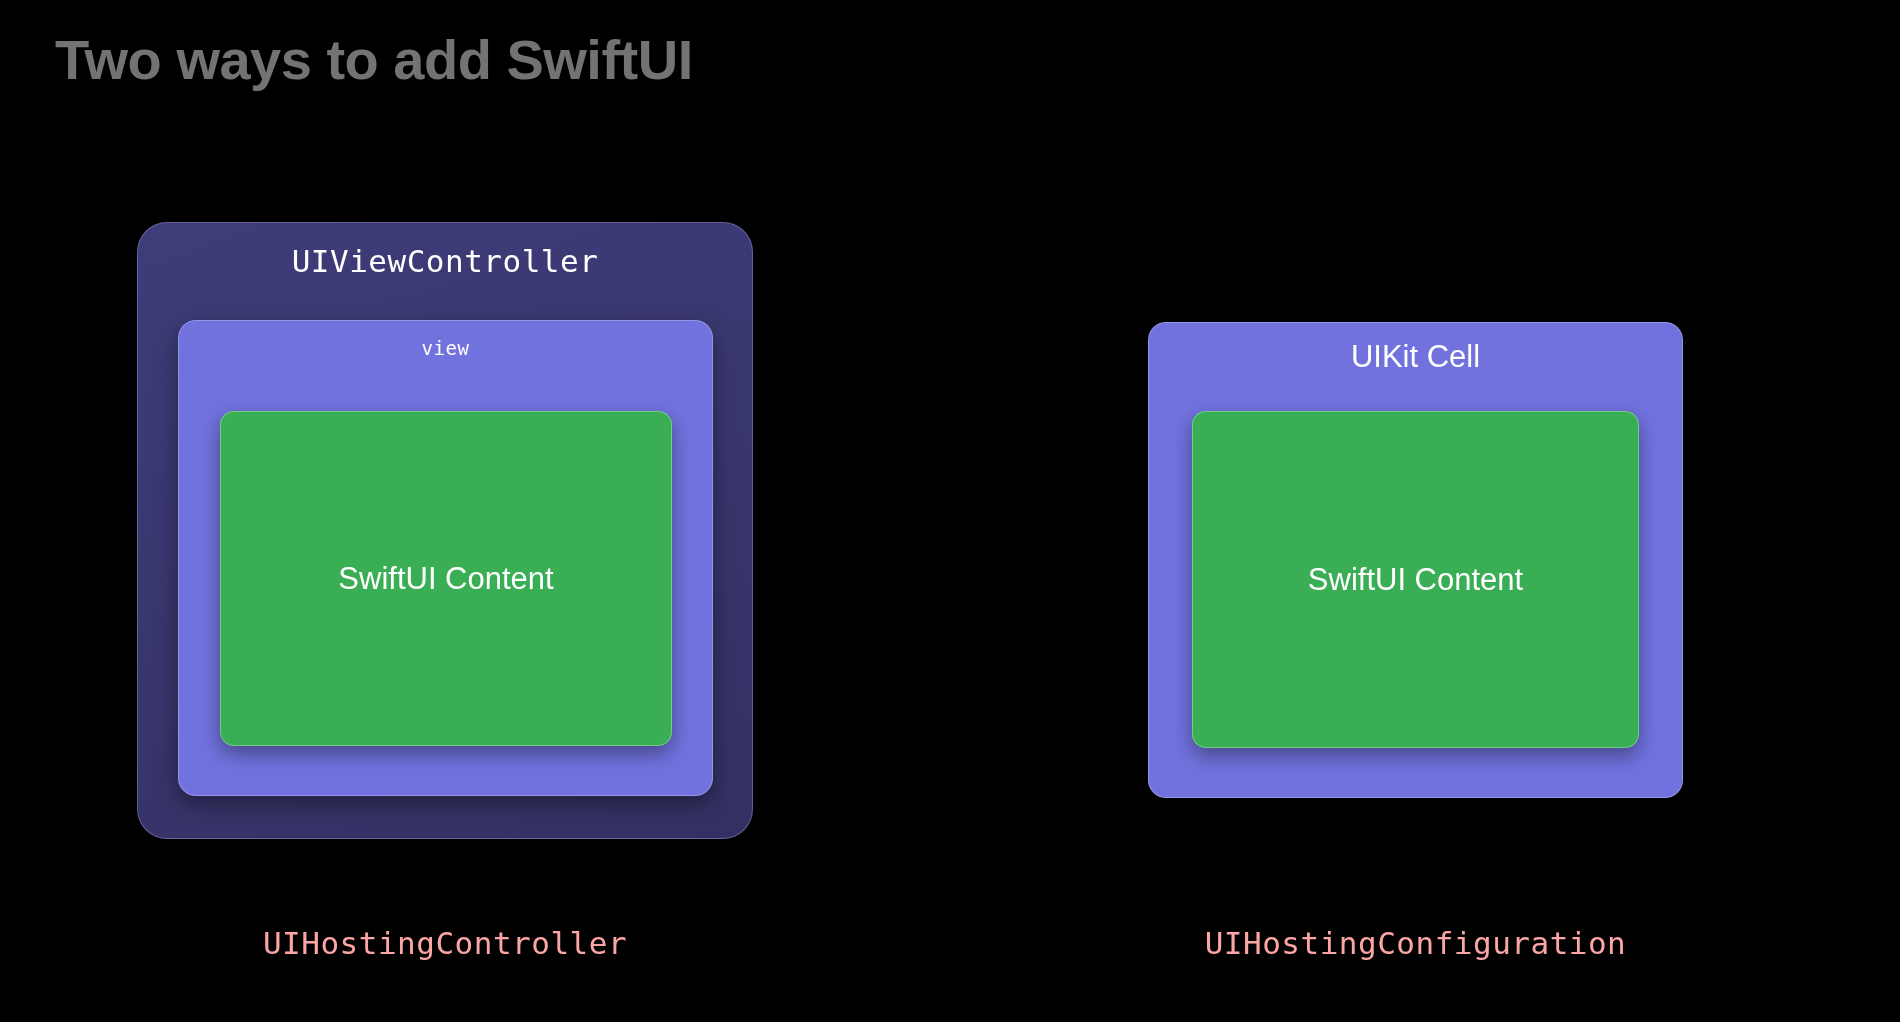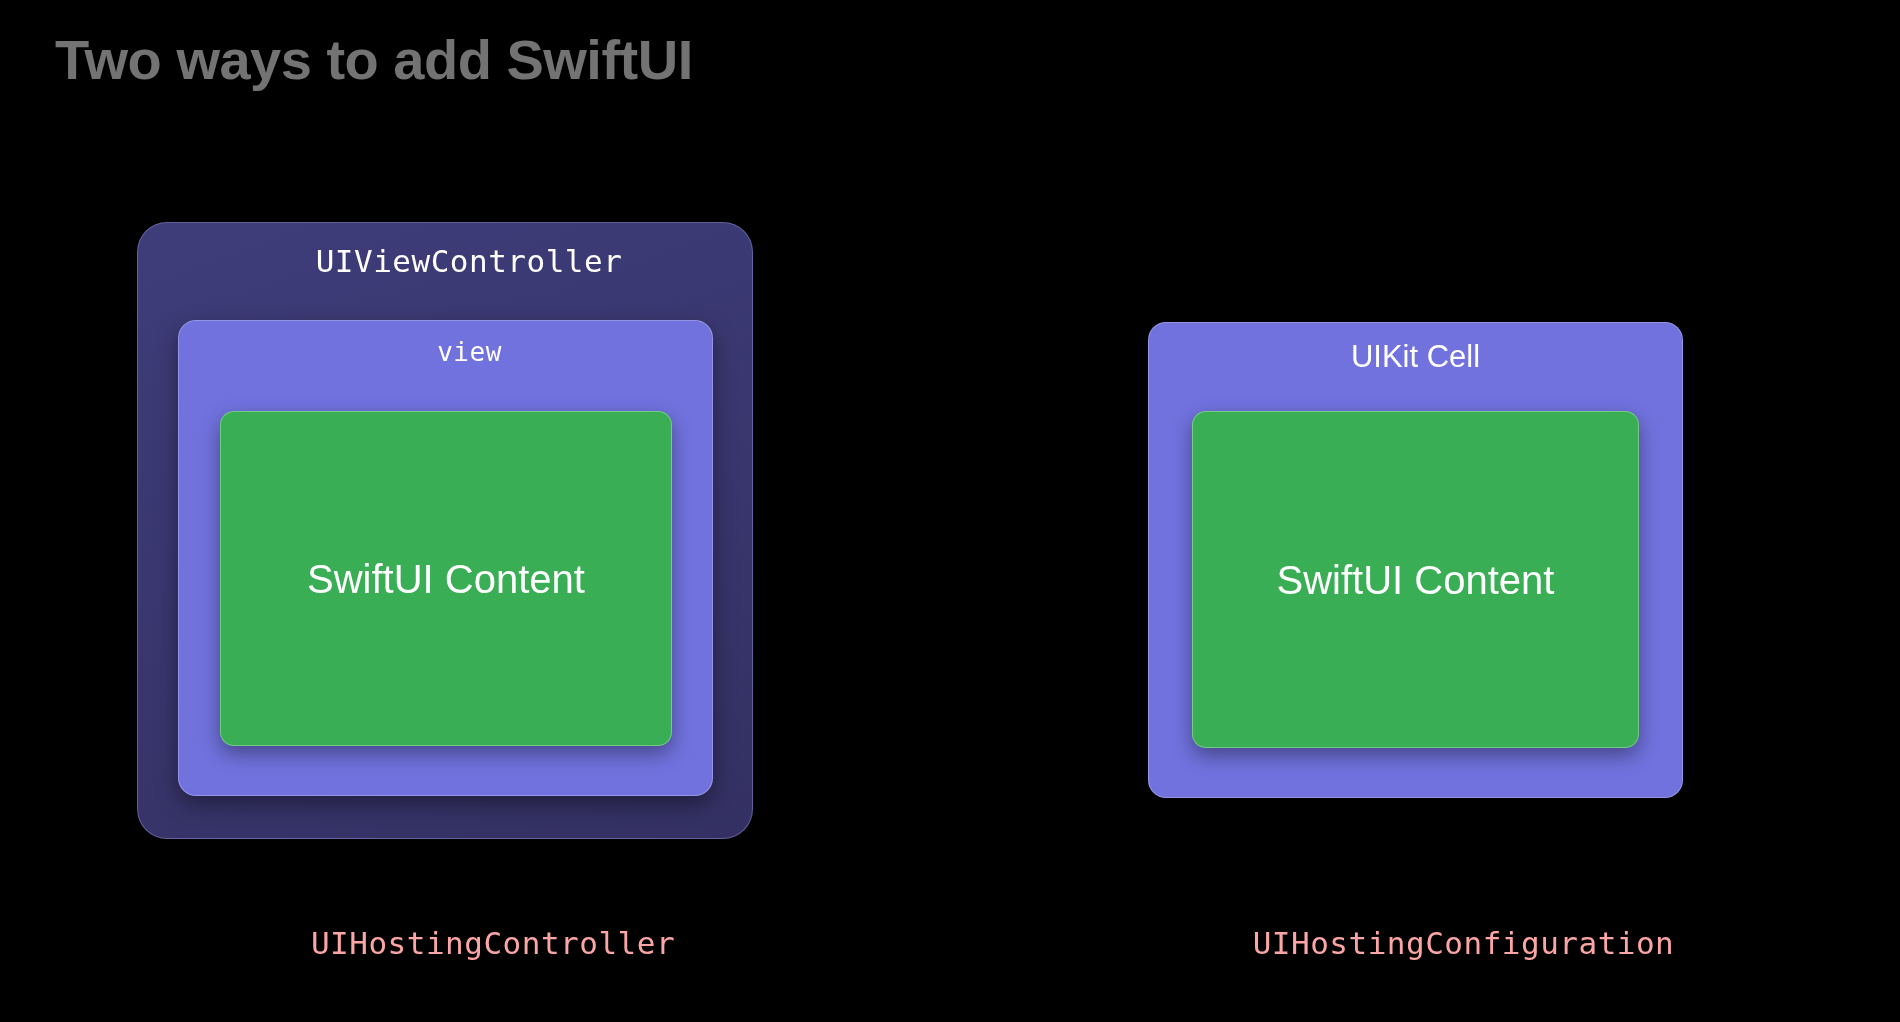--- a/index.html
+++ b/index.html
@@ -46,21 +46,20 @@
     position: absolute;
     left: 0;
     right: 0;
     text-align: center;
     color: #ffffff;
     white-space: nowrap;
   }
 
   .mono {
     font-family: "DejaVu Sans Mono", "Liberation Mono", monospace;
-    padding-left: 48px;
   }
   .sans {
     font-family: "Liberation Sans", sans-serif;
   }
 
   
   .group-left {
     position: absolute;
     left: 0;
     top: 0;
@@ -87,38 +86,38 @@
     top: 320px;
     width: 535px;
     height: 476px;
     background: #7172de;
     border: 1px solid rgba(178,178,238,0.55);
     border-radius: 18px;
     box-shadow: 0 8px 22px rgba(0,0,0,0.40);
   }
   .vc-view-label {
     top: 16px;
-    font-size: 26px;
+    font-size: 19px;
     letter-spacing: 0.5px;
   }
 
   .vc-content {
     left: 220px;
     top: 411px;
     width: 452px;
     height: 335px;
     background: #3aae55;
     border: 1px solid rgba(150,222,164,0.60);
     border-radius: 14px;
     box-shadow: 0 8px 20px rgba(0,0,0,0.38);
   }
   .content-label {
     top: 50%;
     transform: translateY(-50%);
-    font-size: 40px;
+    font-size: 31px;
     font-weight: 400;
   }
 
   .caption {
     position: absolute;
     text-align: center;
     color: #fca5a5;
     font-size: 31px;
     letter-spacing: 0.5px;
     white-space: nowrap;

